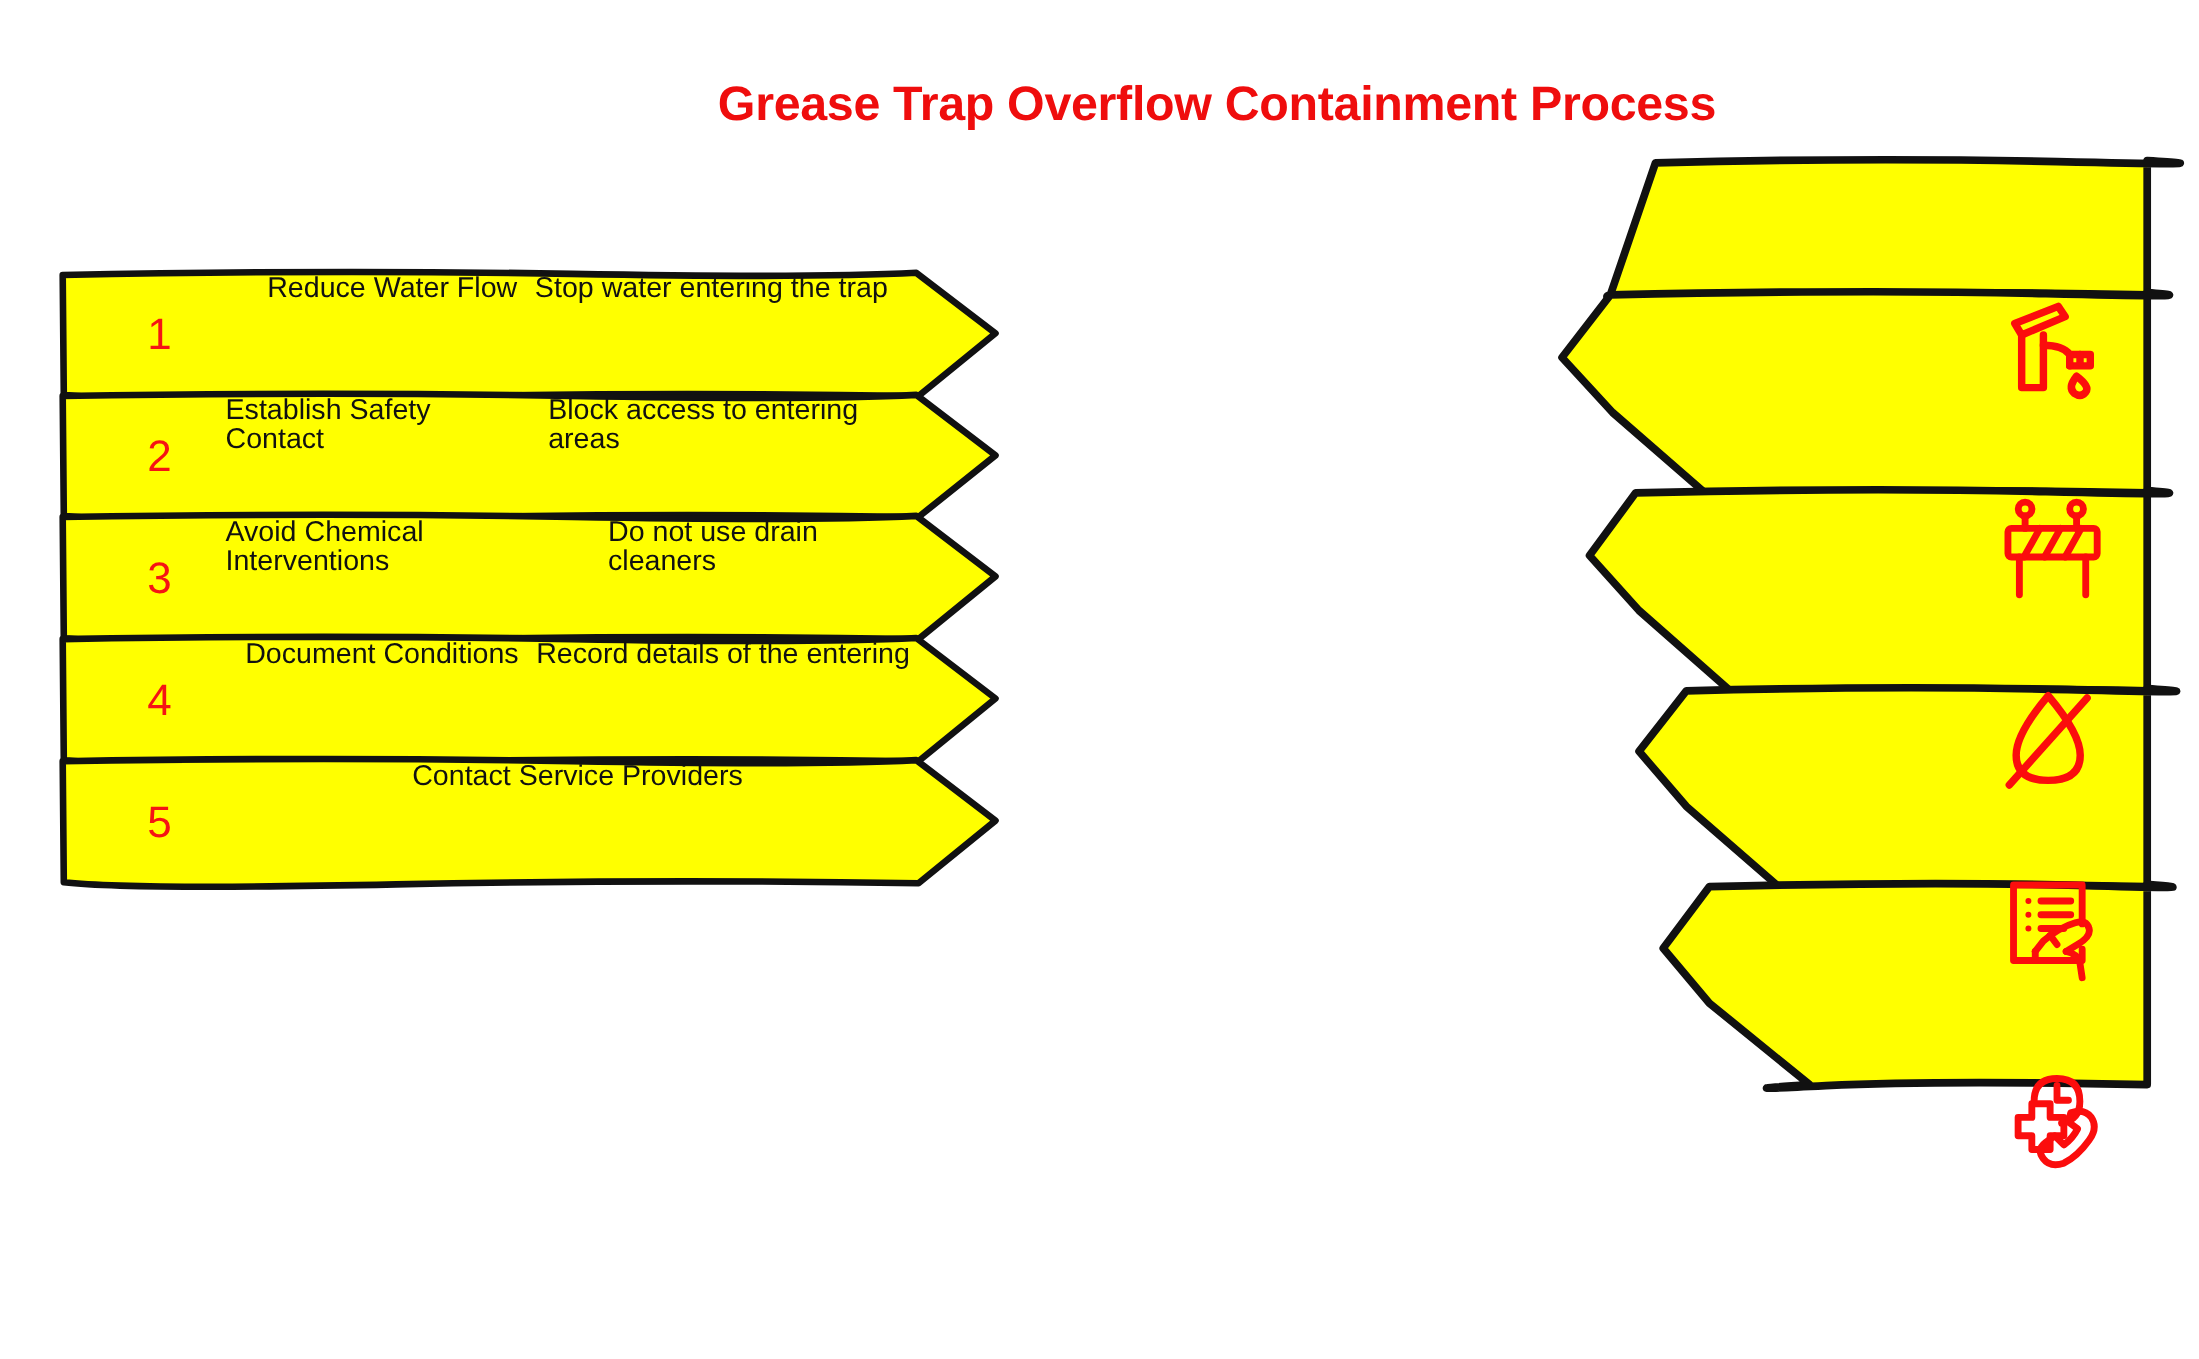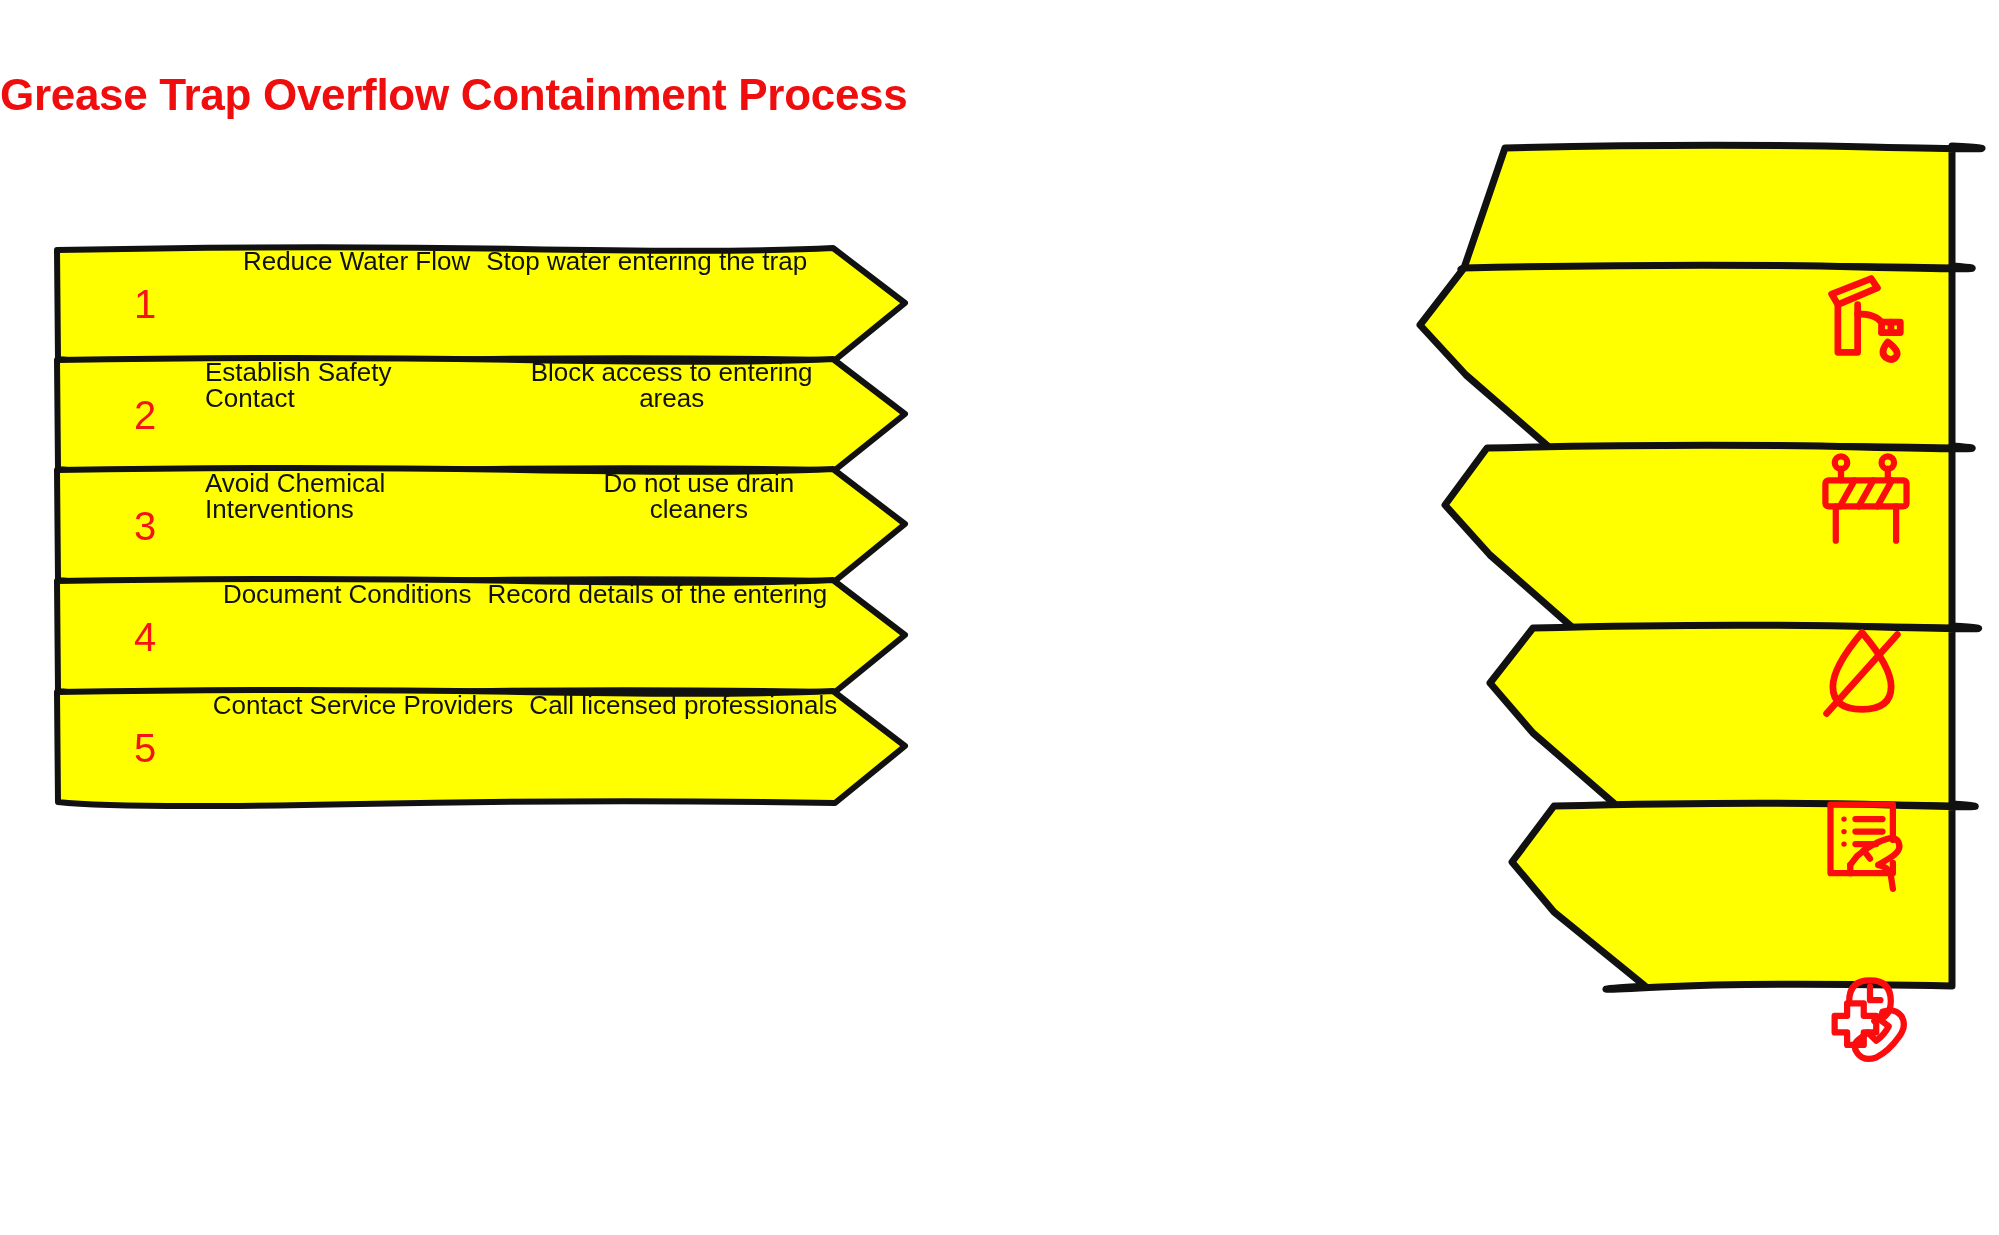--- a/index.html
+++ b/index.html
@@ -18,21 +18,21 @@
     position: absolute;
     inset: 0;
     width: 1999px;
     height: 1235px;
   }
   .title {
     position: absolute;
     left: 0;
     top: 70px;
     width: 1560px;
-    text-align: left;
+    text-align: right;
     font-family: "Liberation Sans", sans-serif;
     font-weight: bold;
     font-size: 44px;
     letter-spacing: -0.3px;
     color: #ef0d0d;
     white-space: nowrap;
   }
   
   .rows {
     position: absolute;
@@ -75,21 +75,20 @@
     font-family: "Liberation Sans", sans-serif;
     font-size: 26px;
     color: #111111;
     line-height: 1;
   }
   .row-sub {
     font-family: "Liberation Sans", sans-serif;
     font-size: 26px;
     color: #111111;
     line-height: 1;
-    text-align: center;
   }
   
   .bands {
     position: absolute;
     left: 1420px;
     top: 140px;
     width: 580px;
     height: 730px;
   }
   .band-icon {
@@ -168,21 +167,20 @@
     <div class="row-text">
       <div class="row-head">Document Conditions</div>
       <div class="row-sub">Record details of the entering</div>
     </div>
   </div>
 
   <div class="row" style="top:444px;">
     <div class="row-num">5</div>
     <div class="row-text">
       <div class="row-head">Contact Service Providers</div>
-      <div class="row-sub">Call licensed professionals</div>
     </div>
   </div>
 
 </div>
 
 <div class="bands">
 
   <div class="band-icon" style="left:395px; top:125px;">
     <svg viewBox="0 0 100 100" fill="none" stroke="#fb0d0d" stroke-width="6.5" stroke-linecap="round" stroke-linejoin="round">
       <path d="M16 28 L54 13 L60 22 L22 38 Z"></path>

